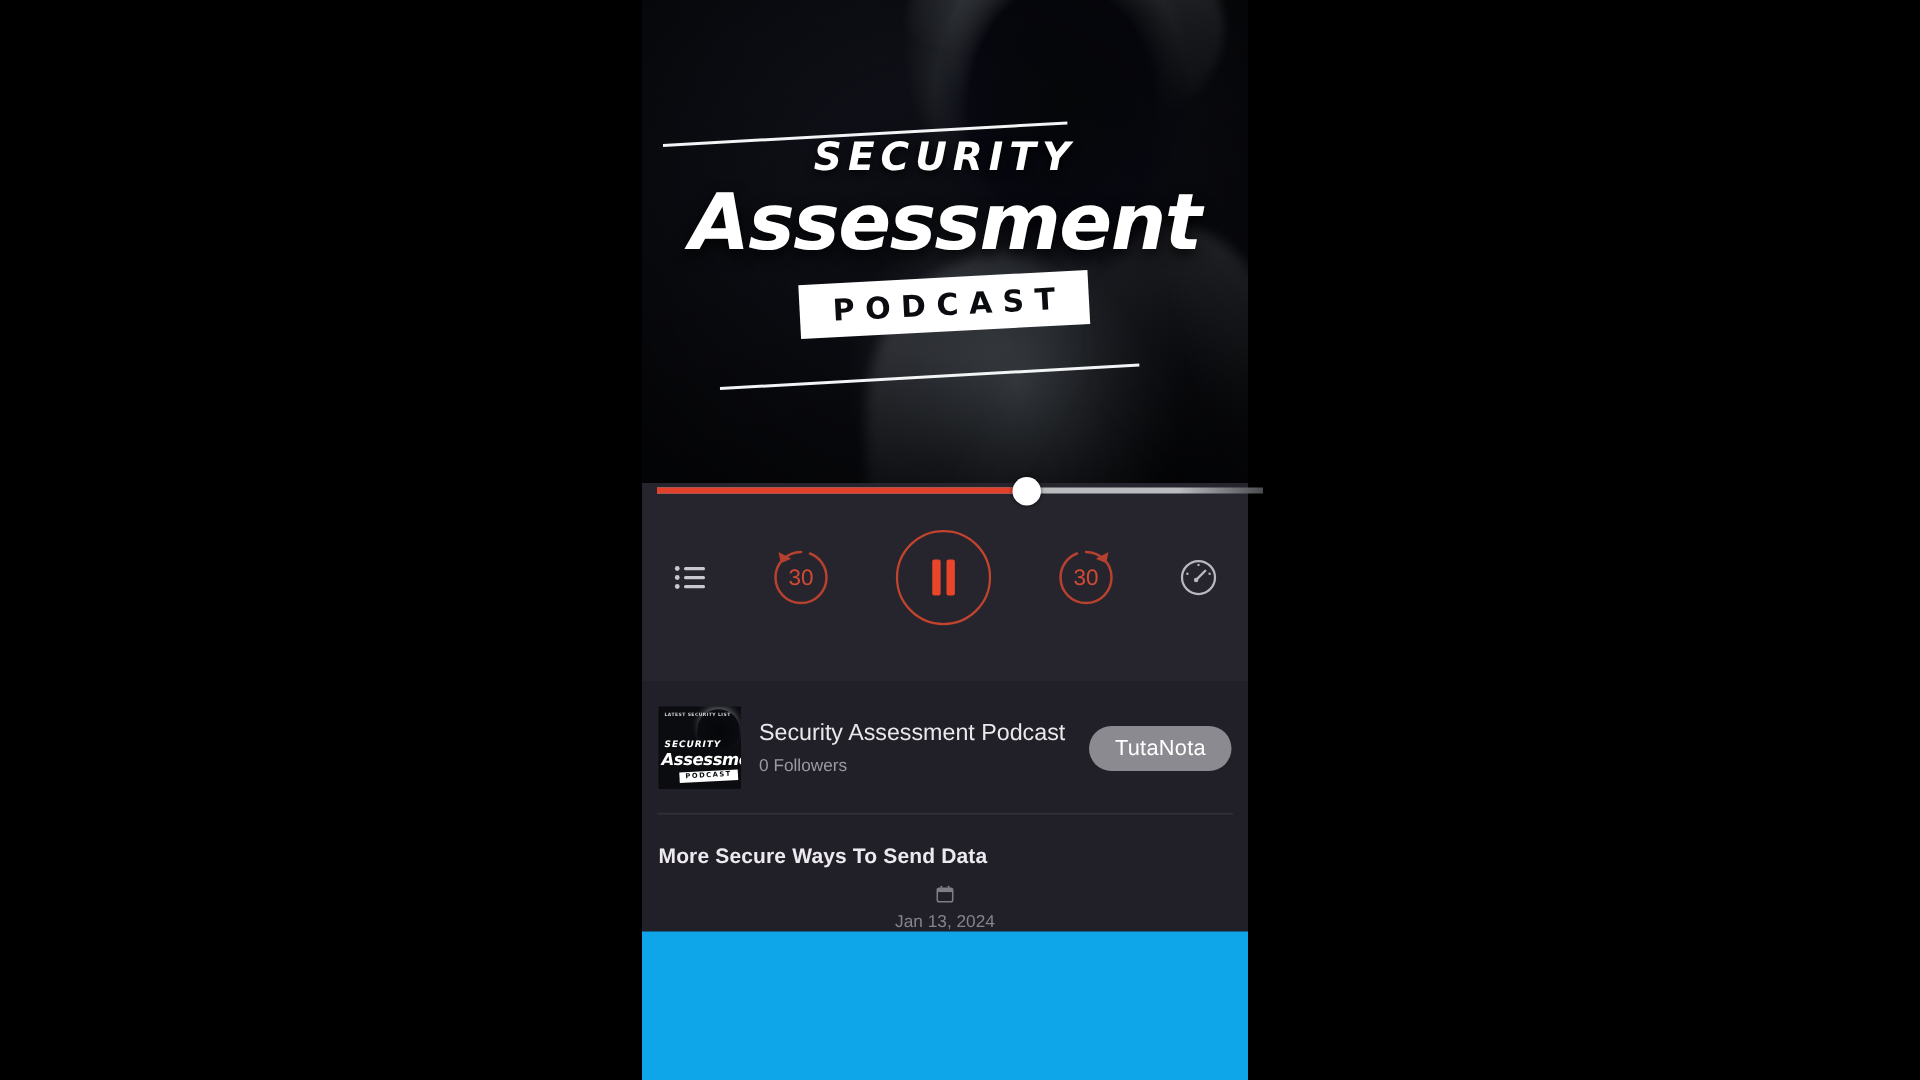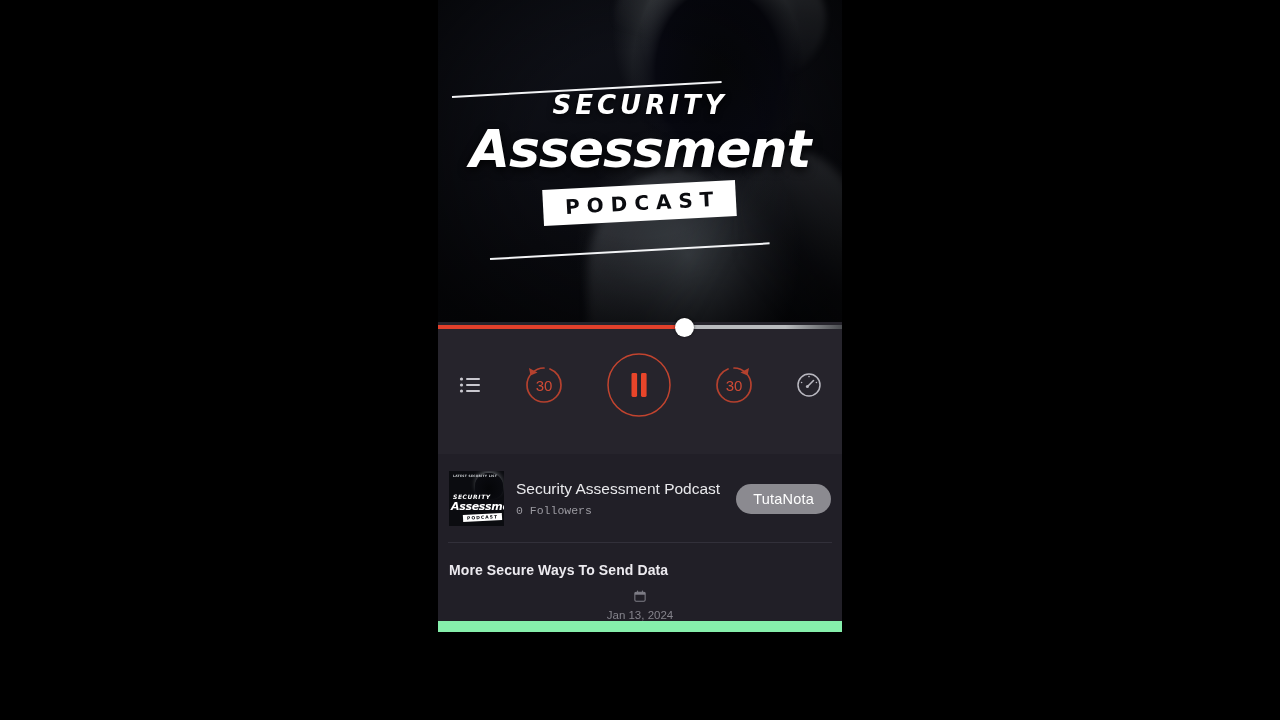--- a/index.html
+++ b/index.html
@@ -5,22 +5,22 @@
 <style>
   * { margin:0; padding:0; box-sizing:border-box; }
   html,body {
     width:1280px; height:720px; background:#000; overflow:hidden;
     font-family:"Liberation Sans", sans-serif;
   }
   .stage { position:relative; width:1280px; height:720px; background:#000; }
 
   
   .phone {
-    position:absolute; left:438px; top:0; width:404px; height:632px;
-    background:#86efac; overflow:hidden;
+    position:absolute; left:428px; top:0; width:404px; height:720px;
+    background:#0ea5e9; overflow:hidden;
   }
 
   
   .artwork {
     position:relative; width:404px; height:322px;
     background:#0c0d11; overflow:hidden;
   }
   .art-bg {
     position:absolute; inset:0;
     background:
@@ -130,21 +130,21 @@
     position:absolute; left:2px; top:29px; font-size:11px; color:#fff; letter-spacing:-.3px;
     font-family:"DejaVu Sans", sans-serif; font-weight:bold; font-style:italic;
   }
   .pt-pod {
     position:absolute; left:14px; top:43px; background:#fff; color:#0b0c10;
     font-size:4.5px; letter-spacing:1px; padding:1px 4px;
     font-family:"DejaVu Sans", sans-serif; font-weight:bold; transform:rotate(-3deg);
   }
   .pod-meta { flex:1; min-width:0; }
   .pod-name { font-size:15.5px; color:#e9e9ec; line-height:1.2; }
-  .pod-followers { font-size:11.5px; color:#9b9aa1; margin-top:6px;font-family:Liberation Mono, monospace; }
+  .pod-followers { font-size:11.5px; color:#9b9aa1; margin-top:6px; }
   .follow-btn {
     flex:0 0 auto; background:#8b8a90; color:#fff; border:none; cursor:pointer;
     font-size:14.5px; padding:7px 17px; border-radius:16px; letter-spacing:.2px;
   }
   .divider { height:1px; background:#32303a; margin:0 10px; }
 
   
   .episode { padding:19px 11px 0 11px; }
   .ep-title { font-size:14px; color:#eceaef; font-weight:600; letter-spacing:.1px; }
   .ep-date-row { display:flex; align-items:center; gap:7px; margin-top:12px;flex-direction:column; }

